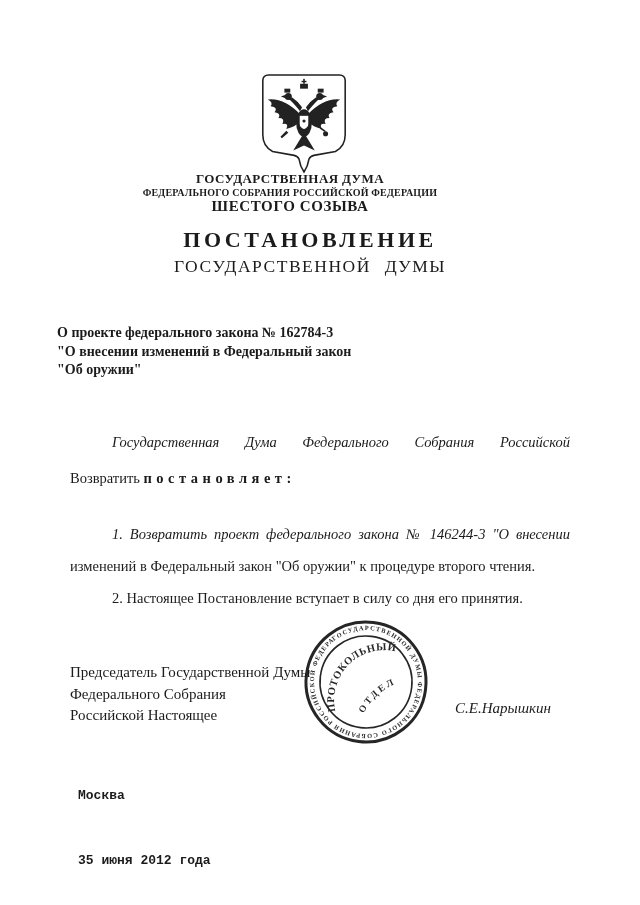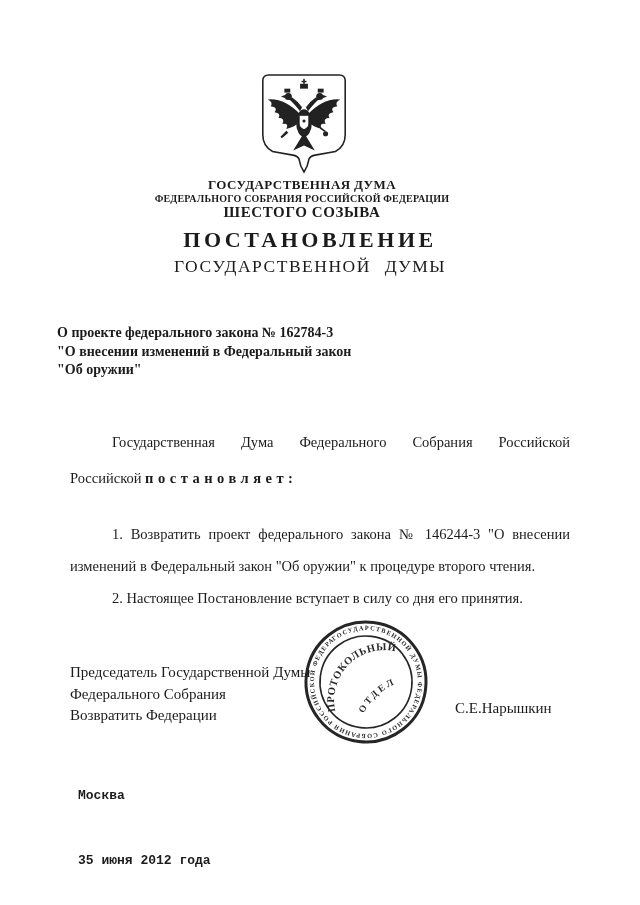--- a/index.html
+++ b/index.html
@@ -7,46 +7,46 @@
     position:relative; width:640px; height:905px; background:#ffffff;
     font-family:"Liberation Serif","DejaVu Serif",serif; color:#1b1b1b;
     overflow:hidden;
   }
   .abs { position:absolute; }
 
   
   .emblem { left:258px; top:72px; width:92px; height:102px; }
 
   
-  .org-block { left:32px; top:172px; width:540px; text-align:center; font-weight:bold;margin-top:6px; }
+  .org-block { left:20px; top:172px; width:540px; text-align:center; font-weight:bold; }
   .org-l1 { font-size:13px; line-height:13.5px; letter-spacing:0.4px; }
   .org-l2 { font-size:10px; line-height:13.5px; letter-spacing:0.2px; }
   .org-l3 { font-size:15px; line-height:14px; letter-spacing:0.6px; }
 
   .doc-type-1 { left:40px; top:227px; width:540px; text-align:center;
     font-size:22px; font-weight:bold; letter-spacing:3.5px; }
   .doc-type-2 { left:40px; top:256px; width:540px; text-align:center;
     font-size:17.5px; letter-spacing:1.5px; word-spacing:8px; }
 
   
   .subject { left:57px; top:324px; width:520px; 
     font-size:14px; font-weight:bold; line-height:18.5px; }
 
   
   .intro { left:70px; top:424px; width:500px; font-size:14.5px; line-height:36px; }
   .items { left:70px; top:518px; width:500px; font-size:14.5px; line-height:32px; }
-  .jline { text-align:justify; text-align-last:justify; }
+  .jline { text-align:justify; text-align-last:justify;font-style:italic; }
   .indent { text-indent:42px; }
   .spaced-verb { font-weight:bold; letter-spacing:4.5px; }
 
   
   .sig { left:70px; top:662px; width:268px; font-size:15px; line-height:21.5px; }
   .sig-l1 { white-space:nowrap;font-family:Liberation Serif, serif; }
   .sig-c { text-align:left; }
-  .sig-name { left:455px; top:700px; font-size:15px; }
+  .sig-name { left:455px; top:700px; font-size:15px;font-style:italic; }
 
   
   .stamp { left:302px; top:618px; width:128px; height:128px;
     transform:rotate(-38deg); opacity:0.92; }
 
   
   .footer { left:78px; top:742px; font-family:"Liberation Mono","DejaVu Sans Mono",monospace;
     font-weight:bold; font-size:13px; line-height:21.5px; white-space:pre; }
 </style>
 </head>
@@ -102,33 +102,33 @@
   <div class="abs doc-type-1">ПОСТАНОВЛЕНИЕ</div>
 
   <div class="abs subject">
     <div>О проекте федерального закона № 162784-3</div>
     <div>"О внесении изменений в Федеральный закон</div>
     <div>"Об оружии"</div>
   </div>
 
   <div class="abs intro">
     <div class="jline indent">Государственная Дума Федерального Собрания Российской</div>
-    <div><span>Российской </span><span class="spaced-verb">постановляет:</span></div>
+    <div><span>Возвратить </span><span class="spaced-verb">постановляет:</span></div>
   </div>
 
   <div class="abs items">
     <div class="jline indent">1. Возвратить проект федерального закона № 146244-3 "О внесении</div>
     <div>изменений в Федеральный закон "Об оружии" к процедуре второго чтения.</div>
     <div class="indent">2. Настоящее Постановление вступает в силу со дня его принятия.</div>
   </div>
 
   <div class="abs sig">
     <div class="sig-l1">Председатель Государственной Думы</div>
     <div class="sig-c">Федерального Собрания</div>
-    <div class="sig-c">Возвратить Федерации</div>
+    <div class="sig-c">Российской Настоящее</div>
   </div>
   <div class="abs sig-name">С.Е.Нарышкин</div>
 
   <div class="abs stamp">
     <svg width="128" height="128" viewBox="-64 -64 128 128">
       <defs>
         <path id="ringPath" d="M 0,-52 A 52,52 0 1 1 -0.02,-52"></path>
         <path id="arcTop" d="M -42,4 A 50,50 0 0 1 42,-6"></path>
         <path id="arcBottom" d="M -26,26 A 60,60 0 0 1 28,22"></path>
       </defs>

